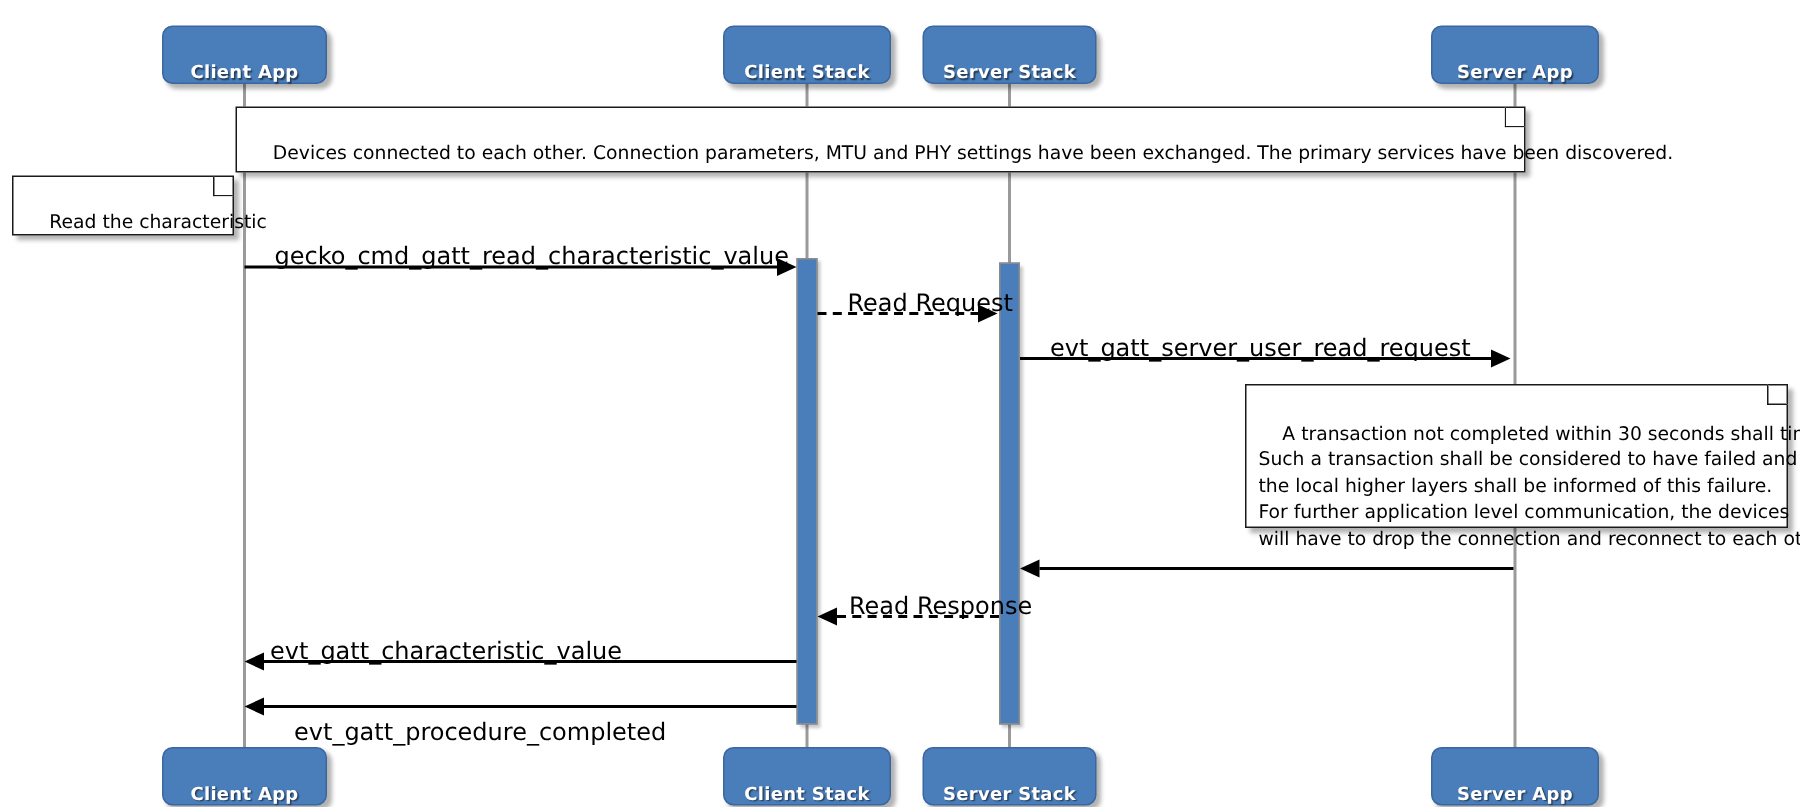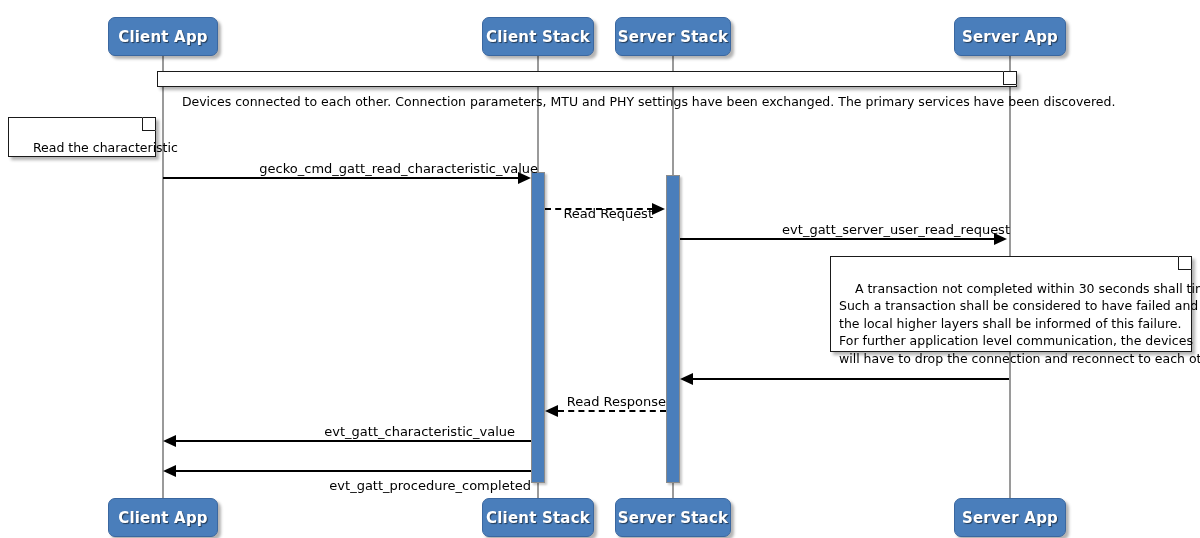--- a/index.html
+++ b/index.html
@@ -20,24 +20,24 @@
     width: 2px;
     background: #9a9a9a;
   }
   .participant {
     position: absolute;
     box-sizing: border-box;
     background: #4a7ebb;
     border: 1px solid #3a67a0;
     border-radius: 7px;
     color: #ffffff;
-    font-size: 15px;
+    font-size: 12px;
     font-weight: bold;
     display: flex;
-    align-items: center;
+    align-items: flex-end;
     justify-content: center;
     text-shadow: 1px 1px 1px rgba(0,0,0,0.55);
     box-shadow: 3px 3px 3px rgba(0,0,0,0.30);
     letter-spacing: 0.2px;
   }
   .activation {
     position: absolute;
     box-sizing: border-box;
     width: 14px;
     background: #4a7ebb;
@@ -86,24 +86,25 @@
     border-bottom: 6px solid transparent;
     border-left: 13px solid #000000;
   }
   .arrow-left {
     border-top: 6px solid transparent;
     border-bottom: 6px solid transparent;
     border-right: 13px solid #000000;
   }
   .msg-label {
     position: absolute;
-    font-size: 13px;
+    font-size: 16px;
     color: #000000;
     white-space: nowrap;
-    text-align: right;
+    text-align: left;
+    padding-left: 20px;
   }
 </style>
 </head>
 <body>
 
 <div id="diagram-root">
 
   <div class="lifeline" style="left:162px; top:55px; height:443px;"></div>
   <div class="lifeline" style="left:537px; top:55px; height:443px;"></div>
   <div class="lifeline" style="left:672px; top:55px; height:443px;"></div>
@@ -131,21 +132,21 @@
   <div class="participant" style="left:615px; top:498px; width:116px; height:39px;">
     <span>Server Stack</span>
   </div>
   <div class="participant" style="left:954px; top:498px; width:112px; height:39px;">
     <span>Server App</span>
   </div>
 
   <div class="activation" style="left:531px; top:172px; height:311px;"></div>
   <div class="activation" style="left:666px; top:175px; height:308px;"></div>
 
-  <div class="note" style="left:157px; top:71px; width:860px; height:16px; padding-top:5px;">
+  <div class="note" style="left:157px; top:71px; width:860px; height:44px; padding-top:5px;">
     <span>Devices connected to each other. Connection parameters, MTU and PHY settings have been exchanged. The primary services have been discovered.</span>
     <span class="fold"></span>
   </div>
 
   <div class="note" style="left:8px; top:117px; width:148px; height:40px;">
     <span>Read the characteristic</span>
     <span class="fold"></span>
   </div>
 
   <div class="note" style="left:830px; top:256px; width:362px; height:96px; line-height:17.5px;">
@@ -154,21 +155,21 @@
 the local higher layers shall be informed of this failure.
 For further application level communication, the devices
 will have to drop the connection and reconnect to each other.</span>
     <span class="fold"></span>
   </div>
 
   <div class="msg-label" style="left:163px; top:161px; width:375px;">gecko_cmd_gatt_read_characteristic_value</div>
   <div class="msg-line" style="left:163px; top:177px; width:356px;"></div>
   <div class="arrow-head arrow-right" style="left:518px; top:172px;"></div>
 
-  <div class="msg-label" style="left:545px; top:192px; width:108px;margin-top:14px;">Read Request</div>
+  <div class="msg-label" style="left:545px; top:192px; width:108px;">Read Request</div>
   <div class="msg-line dashed" style="left:545px; top:208px; width:108px;"></div>
   <div class="arrow-head arrow-right" style="left:652px; top:203px;"></div>
 
   <div class="msg-label" style="left:680px; top:222px; width:330px;">evt_gatt_server_user_read_request</div>
   <div class="msg-line" style="left:680px; top:238px; width:315px;"></div>
   <div class="arrow-head arrow-right" style="left:994px; top:233px;"></div>
 
   <div class="msg-line" style="left:693px; top:378px; width:316px;"></div>
   <div class="arrow-head arrow-left" style="left:680px; top:373px;"></div>
 

